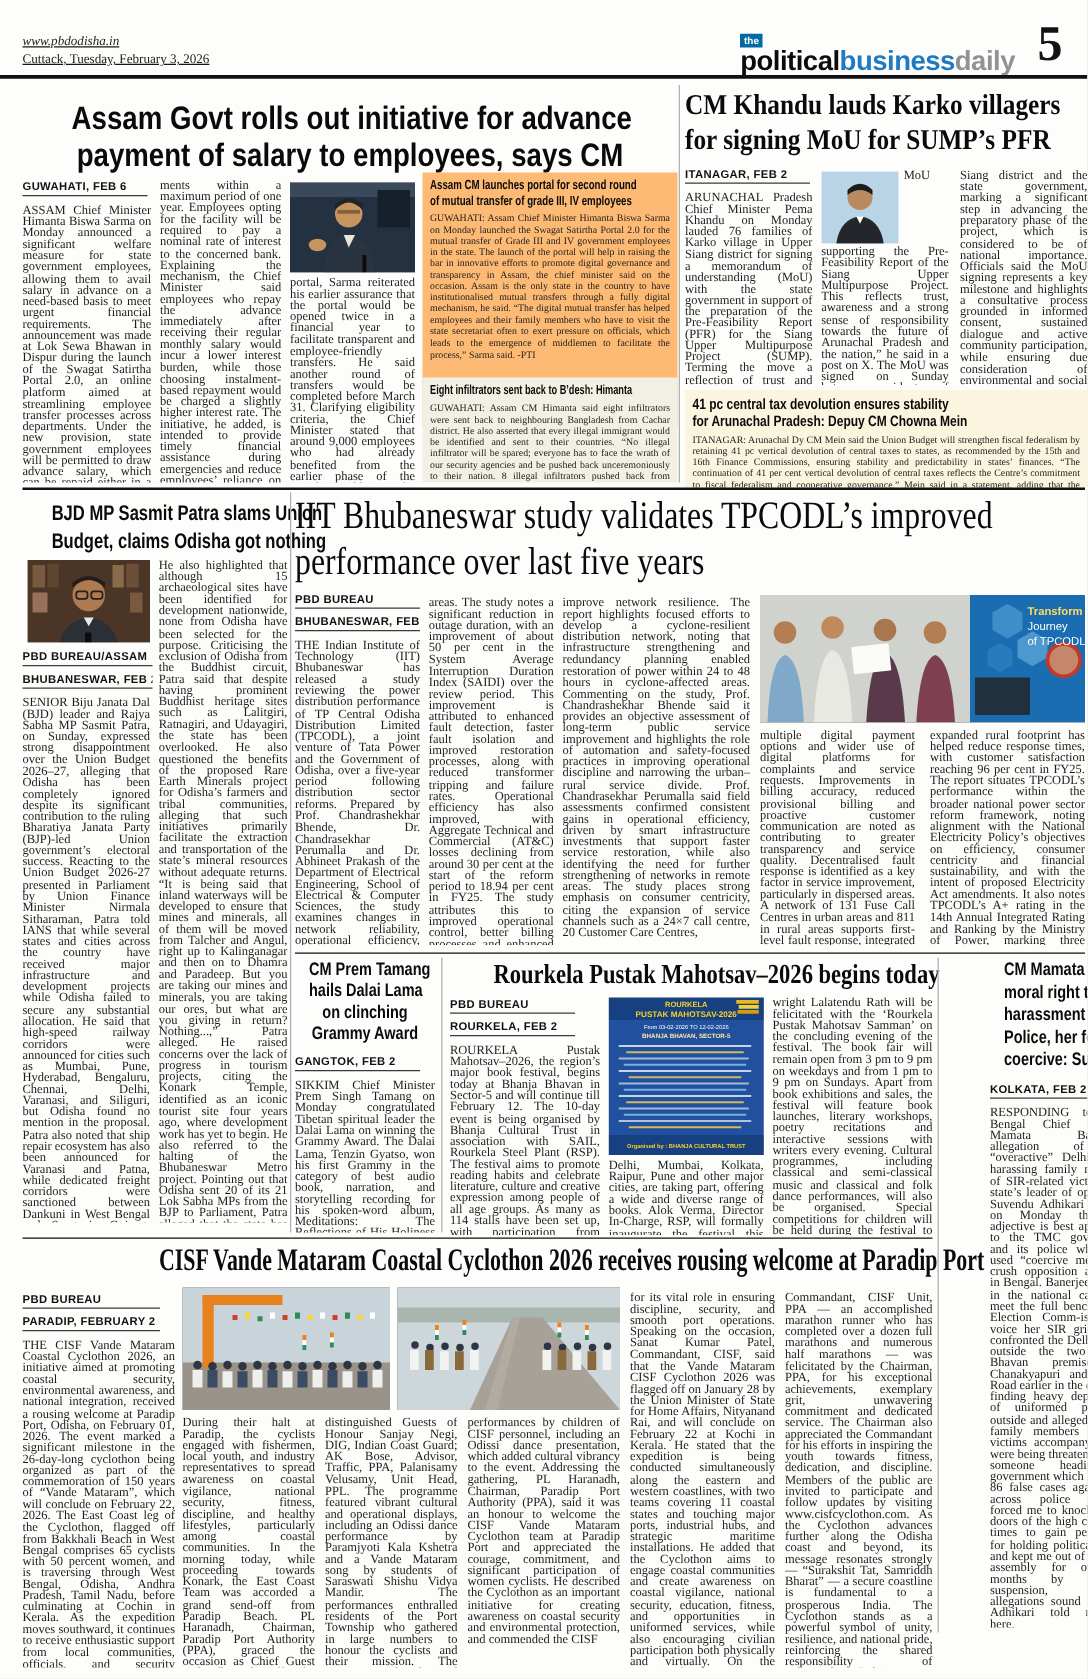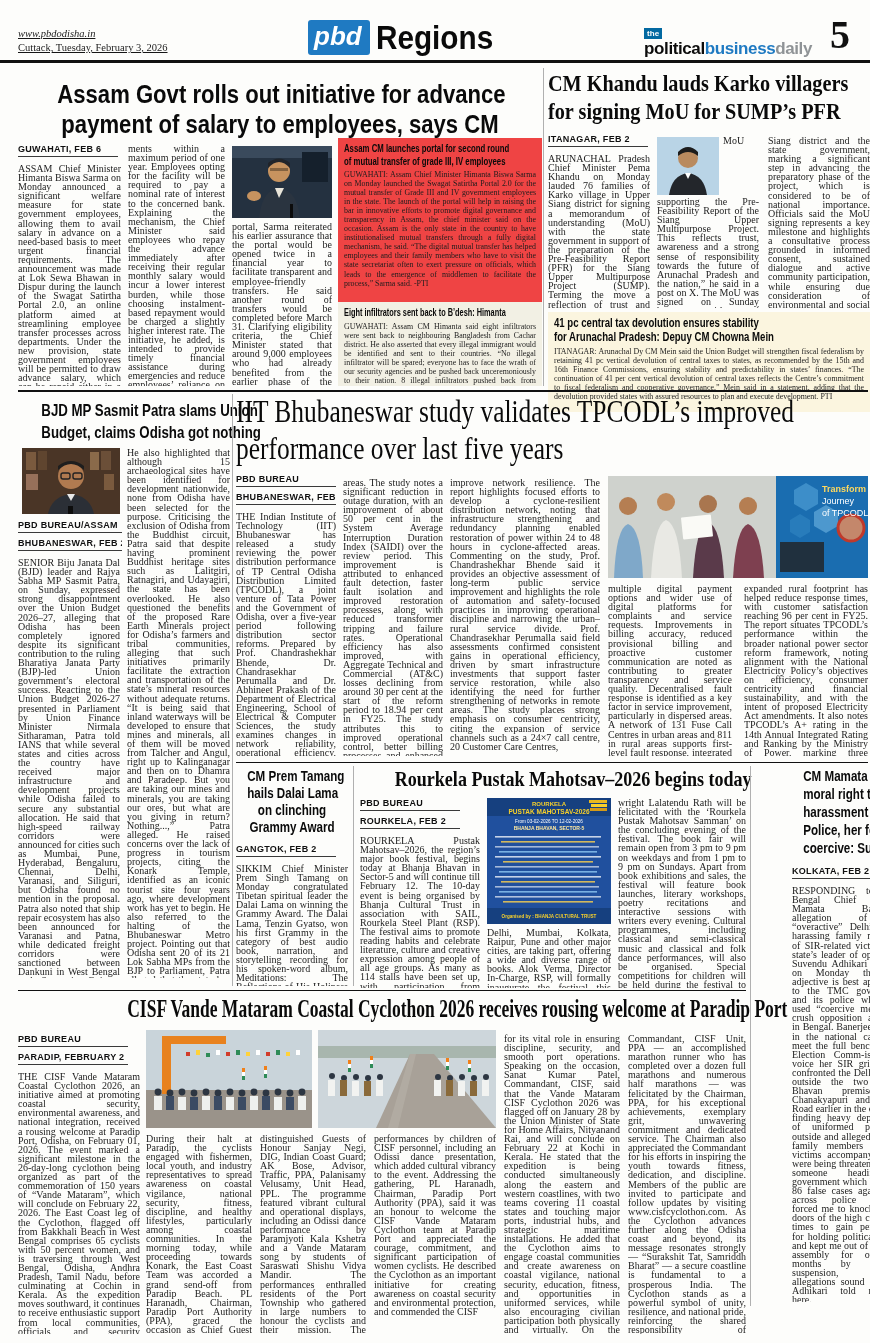--- a/index.html
+++ b/index.html
@@ -28,41 +28,37 @@
   .mh-small{font-size:10.5px;color:#222;}
   .pbd-box{display:inline-block;background:#1f7ac2;color:#fff;border-radius:3px;
            font-family:"Liberation Sans",sans-serif;font-weight:bold;font-style:italic;
            font-size:26px;line-height:26px;padding:3px 8px 6px 6px;}
   .section-name{display:inline-block;font-family:"Liberation Sans",sans-serif;font-weight:800;
            font-size:33px;line-height:33px;margin-left:6px;transform:scaleX(.9);
            transform-origin:0 50%;color:#0a0a0a;}
   .brand-the{display:inline-block;background:#0369a1;color:#fff;
            font-family:"Liberation Sans",sans-serif;font-weight:bold;font-size:8px;
            padding:1px 3px;margin-bottom:1px;}
-  .brand-row{font-family:"Liberation Sans",sans-serif;font-weight:bold;font-size:17px;
+  .brand-row{font-family:"Liberation Sans",sans-serif;font-weight:bold;font-size:22px;
            letter-spacing:-.4px;line-height:18px;}
   .brand-political{color:#0c0c0c;} .brand-business{color:#1f7ac2;} .brand-daily{color:#8f9396;}
   .page-num{font-family:"Liberation Serif",serif;font-weight:bold;font-size:40px;line-height:38px;color:#111;}
   .float-photo{float:left;width:62px;height:58px;margin:1px 4px 2px 0;overflow:hidden;}
   .float-photo svg{display:block;width:100%;height:100%;}
 </style>
 </head>
 <body>
 
 <div class="page">
 
   <div class="abs" style="left:18px;top:28px;text-decoration:underline;">
     <div class="mh-small" style="font-style:italic;">www.pbdodisha.in</div>
     <div class="mh-small" style="margin-top:3px;">Cuttack, Tuesday, February 3, 2026</div>
   </div>
 
-  <div class="abs" style="left:308px;top:20px;display:flex;align-items:center;">
-    <span class="pbd-box">pbd</span>
-    <span class="section-name">Regions</span>
-  </div>
 
   <div class="abs" style="right:58px;top:22px;">
     <span class="brand-the">the</span>
     <div class="brand-row nw"><span class="brand-political">political</span><span class="brand-business">business</span><span class="brand-daily">daily</span></div>
   </div>
   <div class="abs page-num" style="right:20px;top:16px;">5</div>
 
   <div class="hrule" style="left:0;top:60px;width:870px;height:2.5px;"></div>
 
   <div class="abs" style="left:18px;top:66px;width:524px;height:324px;">
@@ -81,21 +77,21 @@
         <path d="M36 22 Q47 10 58 22 L58 17 Q47 8 36 17 Z" fill="#20242a"></path>
         <rect x="38" y="22" width="18" height="3" fill="#00000055"></rect>
         <path d="M27 72 Q30 44 47 42 Q65 44 68 72 Z" fill="#2a3440"></path>
         <path d="M43 42 L47 52 L52 42 Z" fill="#e9e5da"></path>
         <ellipse cx="22" cy="50" rx="7" ry="5" fill="#c7935f"></ellipse>
         <rect x="58" y="58" width="3" height="14" fill="#0c0c0c"></rect>
       </svg>
     </div>
     <div class="body-col" style="left:214px;top:156px;width:100px;height:164px;">portal, Sarma reiterated his earlier assurance that the portal would be opened twice in a financial year to facilitate transparent and employee-friendly transfers. He said another round of transfers would be completed before March 31. Clarifying eligibility criteria, the Chief Minister stated that around 9,000 employees who had already benefited from the earlier phase of the portal would not be allowed to apply again. ---- PTI</div>
 
-    <div class="newsbox" style="left:320px;top:72px;width:204px;height:204px;background:#ef4444;">
+    <div class="newsbox" style="left:320px;top:72px;width:204px;height:204px;background:#fdba74;">
       <div class="bx-head" style="transform:scaleX(.74);">Assam CM launches portal for second round</div>
       <div class="bx-head" style="transform:scaleX(.74);">of mutual transfer of grade III, IV employees</div>
       <div class="bx-body">GUWAHATI: Assam Chief Minister Himanta Biswa Sarma on Monday launched the Swagat Satirtha Portal 2.0 for the mutual transfer of Grade III and IV government employees in the state. The launch of the portal will help in raising the bar in innovative efforts to promote digital governance and transparency in Assam, the chief minister said on the occasion. Assam is the only state in the country to have institutionalised mutual transfers through a fully digital mechanism, he said. “The digital mutual transfer has helped employees and their family members who have to visit the state secretariat often to exert pressure on officials, which leads to the emergence of middlemen to facilitate the process,” Sarma said. -PTI</div>
     </div>
     <div class="newsbox" style="left:320px;top:236px;width:204px;height:84px;background:#f2f0e4;">
       <div class="bx-head" style="transform:scaleX(.70);">Eight infiltrators sent back to B’desh: Himanta</div>
       <div class="bx-body">GUWAHATI: Assam CM Himanta said eight infiltrators were sent back to neighbouring Bangladesh from Cachar district. He also asserted that every illegal immigrant would be identified and sent to their countries. “No illegal infiltrator will be spared; everyone has to face the wrath of our security agencies and be pushed back unceremoniously to their nation. 8 illegal infiltrators pushed back from Cachar. No compromise, swift action,” Sarma wrote. -PTI</div>
     </div>
   </div>
 
@@ -113,21 +109,21 @@
           <circle cx="31" cy="21" r="10" fill="#b98a5e"></circle>
           <path d="M21 15 Q31 5 41 15 L41 19 Q31 11 21 19 Z" fill="#1c1c1c"></path>
           <path d="M12 58 Q15 38 31 36 Q47 38 50 58 Z" fill="#23262b"></path>
           <path d="M28 36 L31 42 L34 36 Z" fill="#ffffff"></path>
         </svg>
       </span>
       <span>MoU supporting the Pre-Feasibility Report of the Siang Upper Multipurpose Project. This reflects trust, awareness and a strong sense of responsibility towards the future of Arunachal Pradesh and the nation,” he said in a post on X. The MoU was signed on Sunday between residents of Karko village in Upper</span>
     </div>
     <div class="body-col" style="left:220px;top:70px;width:102px;height:172px;">Siang district and the state government, marking a significant step in advancing the preparatory phase of the project, which is considered to be of national importance. Officials said the MoU signing represents a key milestone and highlights a consultative process grounded in informed consent, sustained dialogue and active community participation, while ensuring due consideration of environmental and social concerns. --PTI</div>
 
-    <div class="newsbox" style="left:0;top:246px;width:322px;height:100px;background:#fbf5df;">
+    <div class="newsbox" style="left:0;top:246px;width:322px;height:78px;background:#fbf5df;">
       <div class="bx-head" style="font-size:12px;line-height:14px;transform:scaleX(.8);">41 pc central tax devolution ensures stability</div>
       <div class="bx-head" style="font-size:12px;line-height:14px;transform:scaleX(.8);">for Arunachal Pradesh: Depuy CM Chowna Mein</div>
       <div class="bx-body">ITANAGAR: Arunachal Dy CM Mein said the Union Budget will strengthen fiscal federalism by retaining 41 pc vertical devolution of central taxes to states, as recommended by the 15th and 16th Finance Commissions, ensuring stability and predictability in states’ finances. “The continuation of 41 per cent vertical devolution of central taxes reflects the Centre’s commitment to fiscal federalism and cooperative governance,” Mein said in a statement, adding that the devolution provided states with assured resources to plan and execute development. PTI</div>
     </div>
   </div>
 
   <div class="hrule" style="left:18px;top:390px;width:850px;height:1.5px;"></div>
 
   <div class="abs" style="left:18px;top:394px;width:212px;height:592px;">
     <div class="abs hl-sans cC nw" style="left:0;top:6px;width:212px;font-size:17px;line-height:21px;font-weight:700;transform:scaleX(.78);">BJD MP Sasmit Patra slams Union</div>

